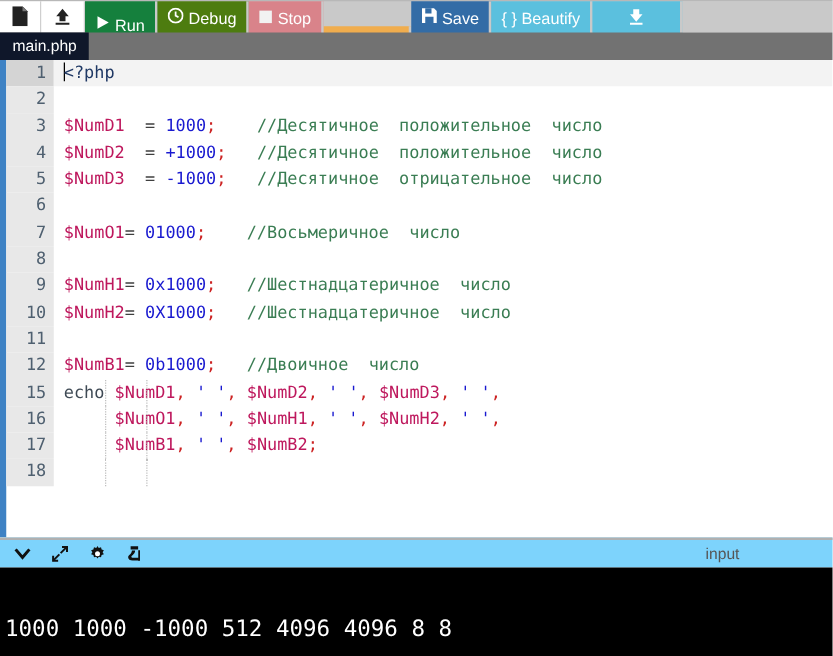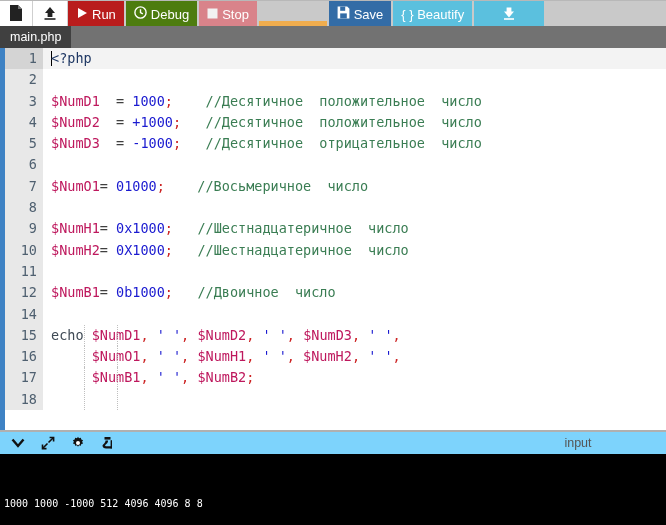--- a/index.html
+++ b/index.html
@@ -43,21 +43,21 @@
     color: #ffffff;
     font-size: 13px;
     font-family: "Liberation Sans", sans-serif;
     padding: 0 8px;
     cursor: pointer;
     user-select: none;
     white-space: nowrap;
   }
   .tb-icononly { padding: 0 9px; }
   .tb-white { background: #ffffff; border-right: 1px solid #cfcfcf; }
-  .tb-run  { background: #b91c1c; }
+  .tb-run  { background: #15803d; align-items: flex-end; }
   .tb-debug{ background: #4d7c0f; }
   .tb-stop { background: #d9838a; }
   .tb-share{ background: #f0ad4e; margin-top: 20px; }
   .tb-save { background: #336ca6; }
   .tb-beautify { background: #5bc0de; }
   .tb-download { background: #5bc0de; width: 72px; }
   .tb-spacer { flex: 1 1 auto; background: #c9c9c9; }
   .tb-label { line-height: 1; }
 
   
@@ -65,21 +65,21 @@
     position: absolute;
     left: 0; top: 26px;
     width: 666px;
     height: 22px;
     background: #727272;
   }
   .tab {
     position: absolute;
     left: 0; top: 0;
     height: 22px;
-    background: #404040;
+    background: #0f172a;
     color: #ffffff;
     font-size: 12.5px;
     display: flex;
     align-items: center;
     padding: 0 10px;
     box-sizing: border-box;
     cursor: pointer;
     user-select: none;
   }
 
@@ -203,21 +203,21 @@
 
   
   .console {
     position: absolute;
     left: 0; top: 454px;
     width: 666px;
     height: 71px;
     background: #000000;
     color: #ffffff;
     font-family: "DejaVu Sans Mono", "Liberation Mono", monospace;
-    font-size: 10px;
+    font-size: 18px;
     line-height: 19px;
     padding: 2px 8px 0 4px;
     box-sizing: border-box;
     overflow: hidden;
     white-space: pre;
   }
   .con-out { color: #ffffff; }
 </style>
 </head>
 <body>
@@ -323,21 +323,20 @@
         <div class="crow"><div class="gutter">3</div><div class="codetext"><span class="k-var">$NumD1</span>  <span class="k-op">=</span> <span class="k-num">1000</span><span class="k-semi">;</span>    <span class="k-comment">//Десятичное  положительное  число</span></div></div>
         <div class="crow"><div class="gutter">4</div><div class="codetext"><span class="k-var">$NumD2</span>  <span class="k-op">=</span> <span class="k-num">+1000</span><span class="k-semi">;</span>   <span class="k-comment">//Десятичное  положительное  число</span></div></div>
         <div class="crow"><div class="gutter">5</div><div class="codetext"><span class="k-var">$NumD3</span>  <span class="k-op">=</span> <span class="k-num">-1000</span><span class="k-semi">;</span>   <span class="k-comment">//Десятичное  отрицательное  число</span></div></div>
         <div class="crow"><div class="gutter">6</div><div class="codetext"></div></div>
         <div class="crow"><div class="gutter">7</div><div class="codetext"><span class="k-var">$NumO1</span><span class="k-op">=</span> <span class="k-num">01000</span><span class="k-semi">;</span>    <span class="k-comment">//Восьмеричное  число</span></div></div>
         <div class="crow"><div class="gutter">8</div><div class="codetext"></div></div>
         <div class="crow"><div class="gutter">9</div><div class="codetext"><span class="k-var">$NumH1</span><span class="k-op">=</span> <span class="k-num">0x1000</span><span class="k-semi">;</span>   <span class="k-comment">//Шестнадцатеричное  число</span></div></div>
         <div class="crow"><div class="gutter">10</div><div class="codetext"><span class="k-var">$NumH2</span><span class="k-op">=</span> <span class="k-num">0X1000</span><span class="k-semi">;</span>   <span class="k-comment">//Шестнадцатеричное  число</span></div></div>
         <div class="crow"><div class="gutter">11</div><div class="codetext"></div></div>
         <div class="crow"><div class="gutter">12</div><div class="codetext"><span class="k-var">$NumB1</span><span class="k-op">=</span> <span class="k-num">0b1000</span><span class="k-semi">;</span>   <span class="k-comment">//Двоичное  число</span></div></div>
-        <div class="crow"><div class="gutter">14</div><div class="codetext"></div></div>
         <div class="crow"><div class="gutter">15</div><div class="codetext"><span class="k-echo">echo</span> <span class="k-var">$NumD1</span><span class="k-semi">,</span> <span class="k-str">' '</span><span class="k-semi">,</span> <span class="k-var">$NumD2</span><span class="k-semi">,</span> <span class="k-str">' '</span><span class="k-semi">,</span> <span class="k-var">$NumD3</span><span class="k-semi">,</span> <span class="k-str">' '</span><span class="k-semi">,</span><span class="indent-guide" style="left: 41px;"></span><span class="indent-guide" style="left: 74px;"></span></div></div>
         <div class="crow"><div class="gutter">16</div><div class="codetext">     <span class="k-var">$NumO1</span><span class="k-semi">,</span> <span class="k-str">' '</span><span class="k-semi">,</span> <span class="k-var">$NumH1</span><span class="k-semi">,</span> <span class="k-str">' '</span><span class="k-semi">,</span> <span class="k-var">$NumH2</span><span class="k-semi">,</span> <span class="k-str">' '</span><span class="k-semi">,</span><span class="indent-guide" style="left: 41px;"></span><span class="indent-guide" style="left: 74px;"></span></div></div>
         <div class="crow"><div class="gutter">17</div><div class="codetext">     <span class="k-var">$NumB1</span><span class="k-semi">,</span> <span class="k-str">' '</span><span class="k-semi">,</span> <span class="k-var">$NumB2</span><span class="k-semi">;</span><span class="indent-guide" style="left: 41px;"></span><span class="indent-guide" style="left: 74px;"></span></div></div>
         <div class="crow"><div class="gutter">18</div><div class="codetext"><span class="indent-guide" style="left: 41px;"></span><span class="indent-guide" style="left: 74px;"></span></div></div>
       </div>
   </div>
 
   <div class="console-head">
     <div class="ch-icons">
       <span class="ch-icon">

